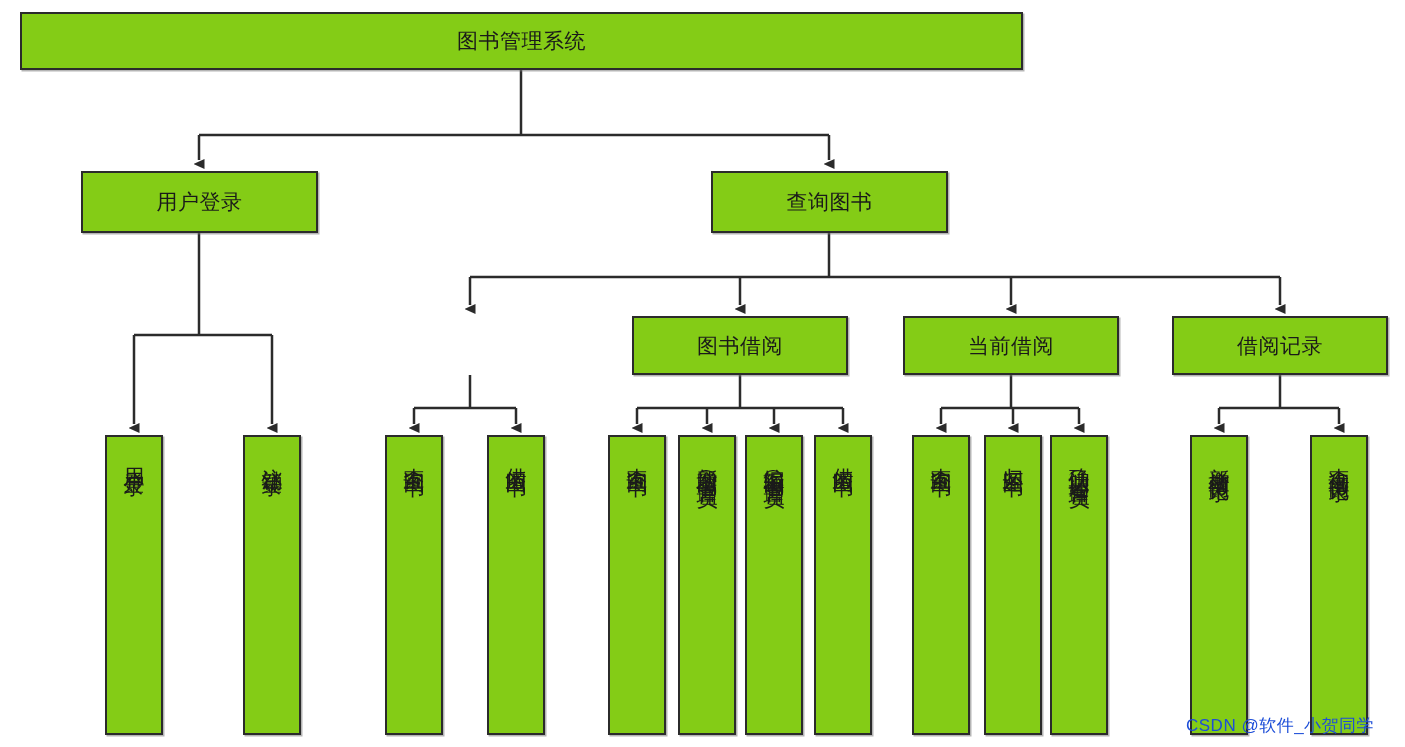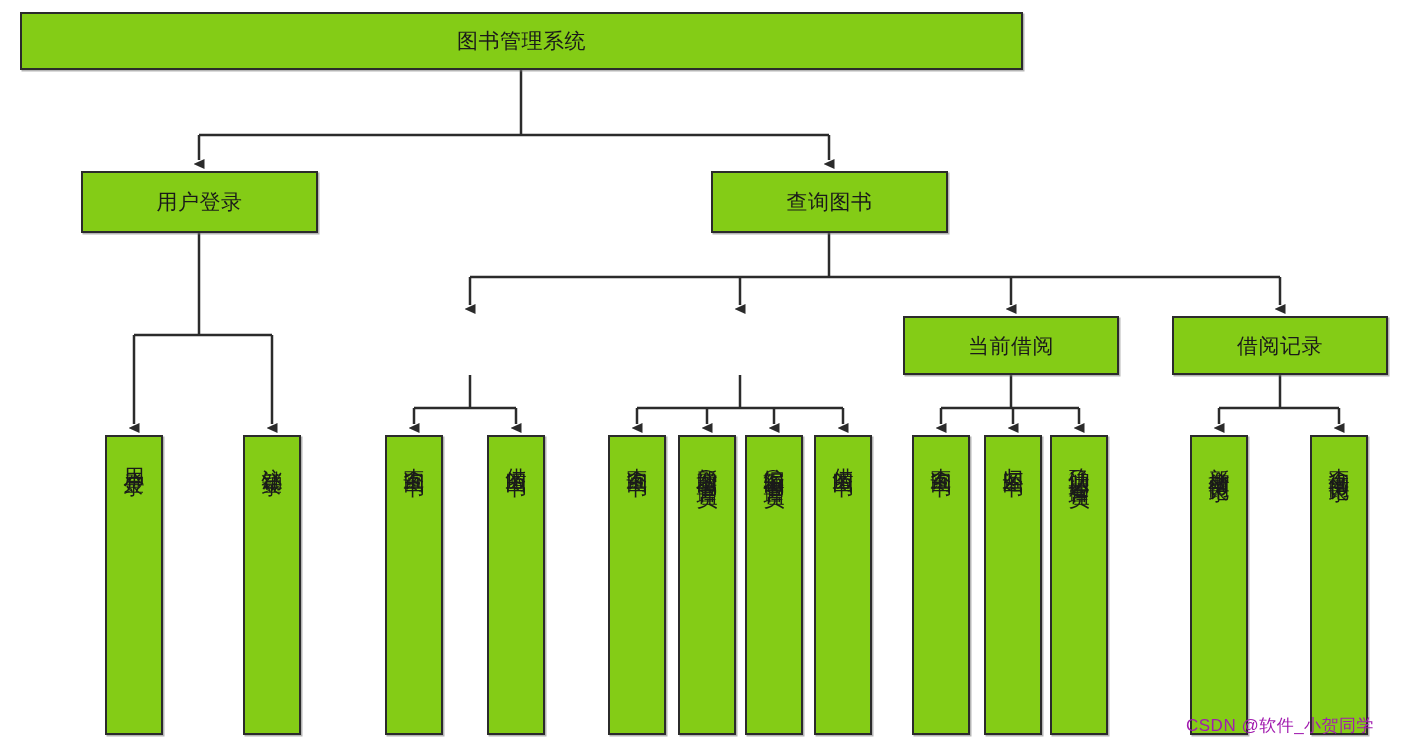--- a/index.html
+++ b/index.html
@@ -58,21 +58,21 @@
     top: 0;
     width: 1405px;
     height: 747px;
     pointer-events: none;
   }
   .watermark {
     position: absolute;
     left: 1186px;
     top: 714px;
     font-size: 17px;
-    color: #a21caf;
+    color: #1d4ed8;
     white-space: nowrap;
     letter-spacing: 0.5px;
   }
 </style>
 </head>
 <body>
 
 <div id="diagram-root">
 
   <svg class="connectors" viewBox="0 0 1405 747" width="1405" height="747" xmlns="http://www.w3.org/2000/svg">
@@ -129,20 +129,23 @@
     <span class="node-label-h">图书管理系统</span>
   </div>
 
   <div class="node-box" style="left:81px; top:171px; width:237px; height:62px;">
     <span class="node-label-h">用户登录</span>
   </div>
   <div class="node-box" style="left:711px; top:171px; width:237px; height:62px;">
     <span class="node-label-h">查询图书</span>
   </div>
 
+  <div class="node-box" style="left:632px; top:316px; width:216px; height:59px;">
+    <span class="node-label-h">图书借阅</span>
+  </div>
   <div class="node-box" style="left:1172px; top:316px; width:216px; height:59px;">
     <span class="node-label-h">借阅记录</span>
   </div>
   <div class="node-box" style="left:903px; top:316px; width:216px; height:59px;">
     <span class="node-label-h">当前借阅</span>
   </div>
 
   <div class="node-box leaf" style="left:105px; top:435px; width:58px; height:300px;">
     <span class="node-label-v">用户登录</span>
   </div>

